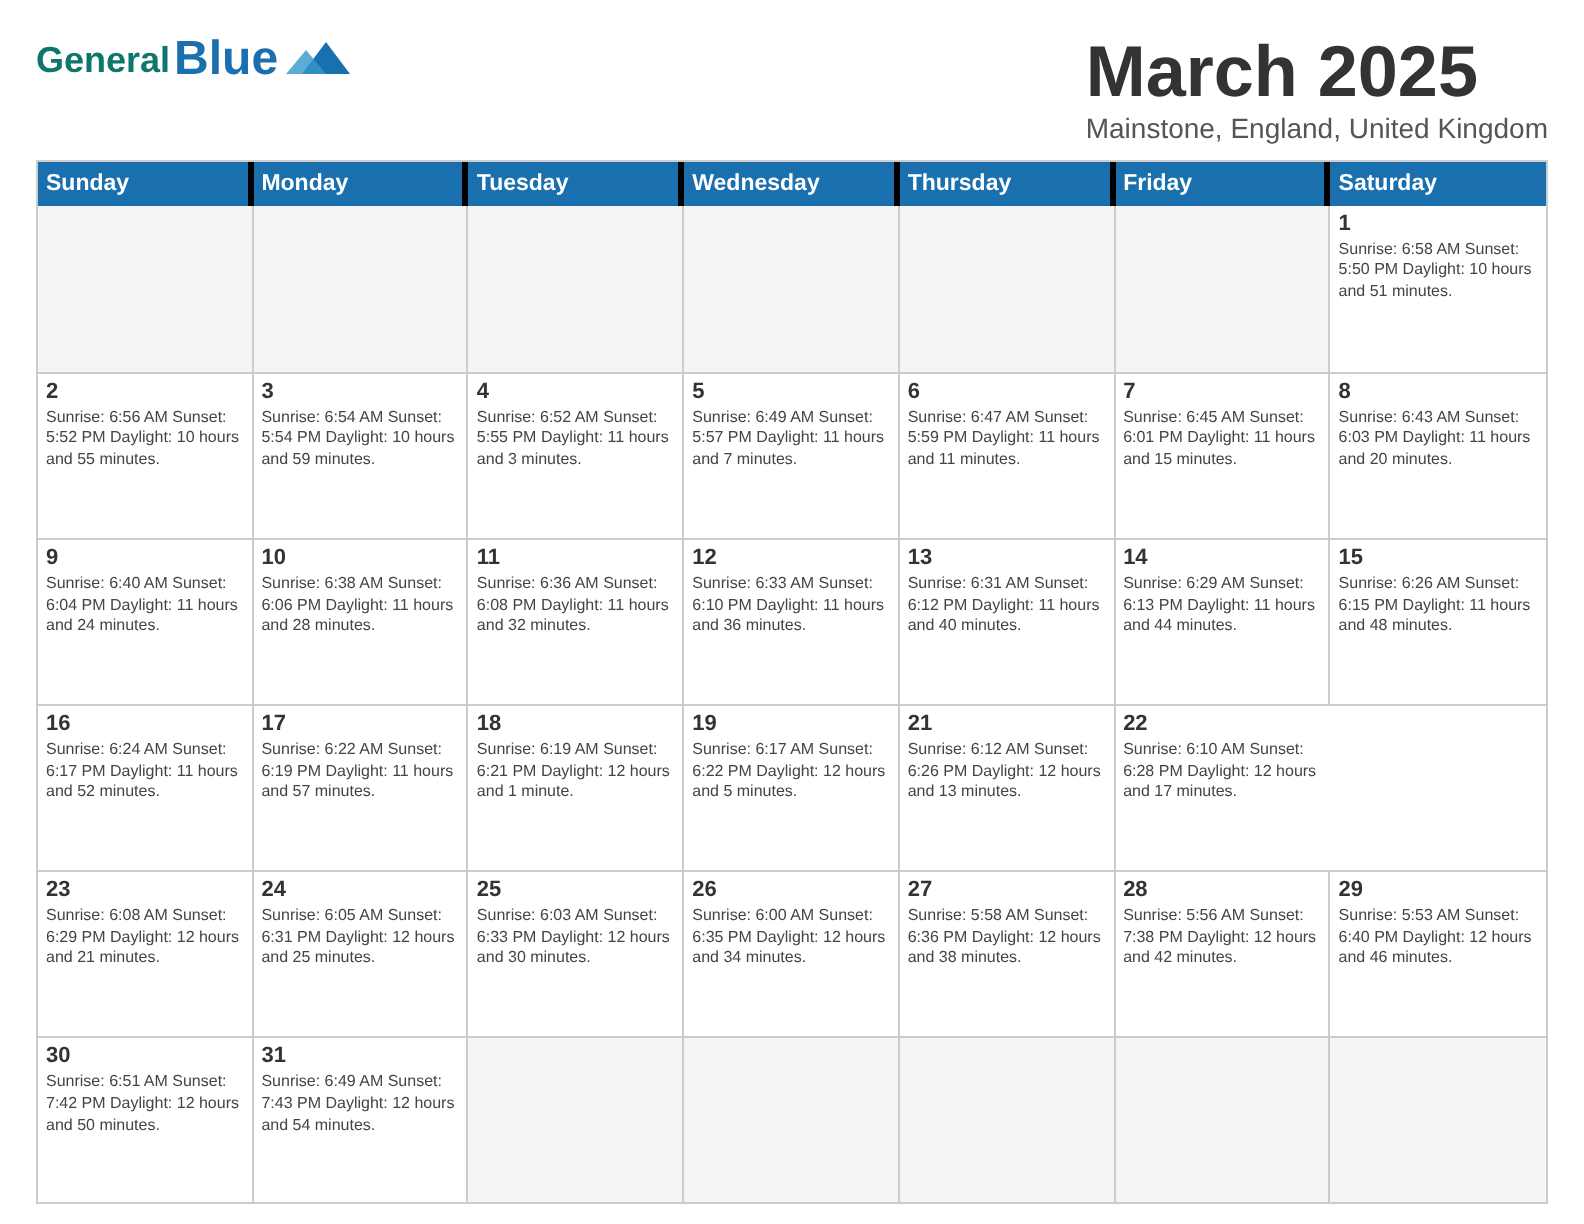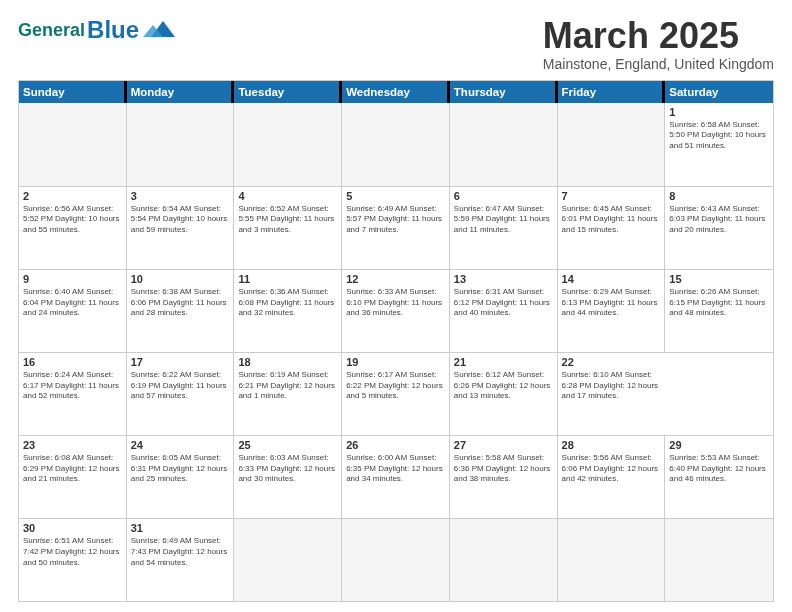--- a/index.html
+++ b/index.html
@@ -293,21 +293,21 @@
           </div>
           <div class="cal-cell">
             <div class="day-number">27</div>
             <div class="cell-info">Sunrise: 5:58 AM
 Sunset: 6:36 PM
 Daylight: 12 hours and 38 minutes.</div>
           </div>
           <div class="cal-cell">
             <div class="day-number">28</div>
             <div class="cell-info">Sunrise: 5:56 AM
-Sunset: 6:06 PM
+Sunset: 7:38 PM
 Daylight: 12 hours and 42 minutes.</div>
           </div>
           <div class="cal-cell">
             <div class="day-number">29</div>
             <div class="cell-info">Sunrise: 5:53 AM
 Sunset: 6:40 PM
 Daylight: 12 hours and 46 minutes.</div>
           </div>
         </div>
         <div class="cal-row">

